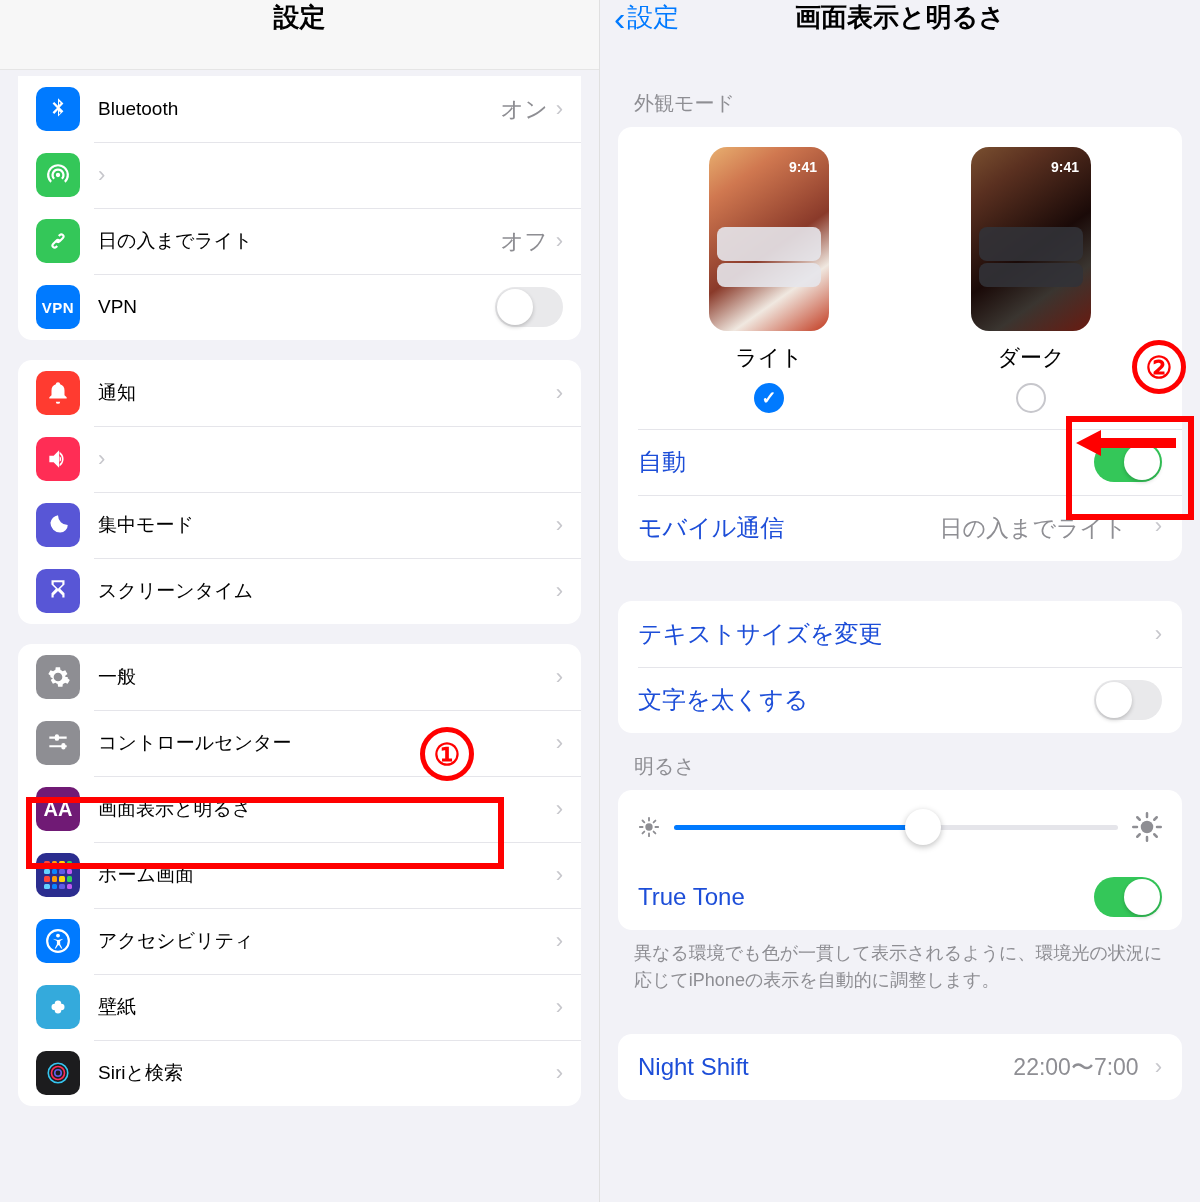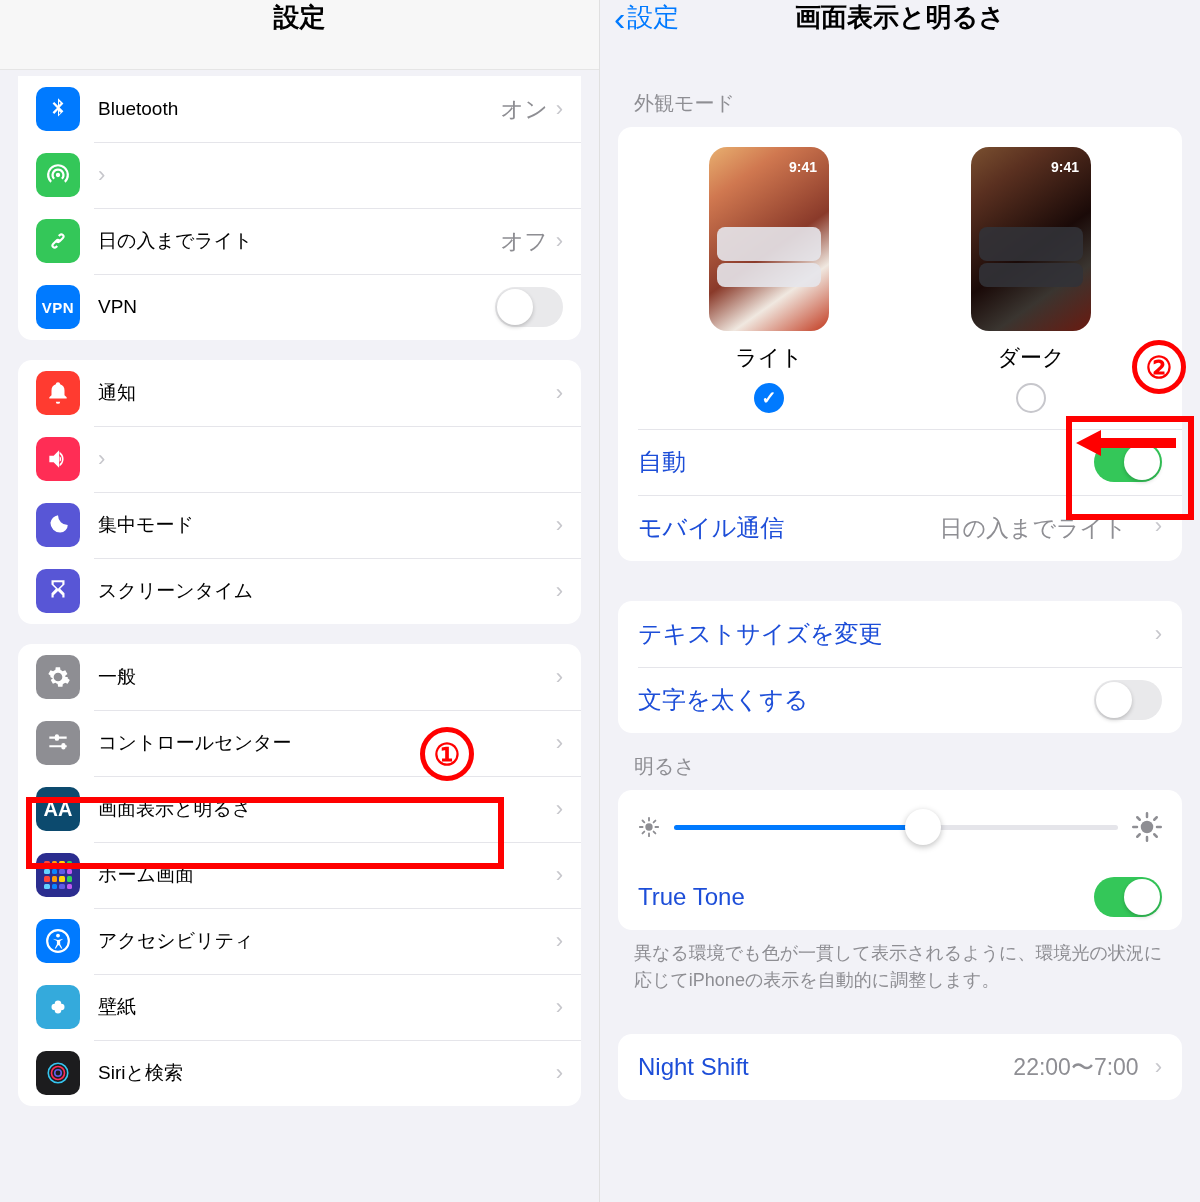--- a/index.html
+++ b/index.html
@@ -54,21 +54,21 @@
 .slider-track{flex:1;height:5px;background:#e5e5ea;border-radius:3px;position:relative}
 .slider-fill{position:absolute;left:0;top:0;bottom:0;width:56%;background:#007aff;border-radius:3px}
 .slider-thumb{width:36px;height:36px;border-radius:50%;background:#fff;box-shadow:0 2px 6px rgba(0,0,0,.25);position:absolute;top:50%;left:56%;transform:translate(-50%,-50%)}
 .highlight-box{border:6px solid #ff0000;position:absolute;pointer-events:none}
 .anno-circle{position:absolute;width:54px;height:54px;border:5px solid #ff0000;border-radius:50%;display:flex;align-items:center;justify-content:center;font-size:30px;font-weight:bold;color:#ff0000;background:#fff;pointer-events:none}
 .arrow{position:absolute;pointer-events:none}
 .arrow svg{fill:#ff0000}
 
 .bg-bluetooth{background:#007aff}.bg-cell{background:#34c759}.bg-hotspot{background:#34c759}.bg-vpn{background:#007aff}
 .bg-notif{background:#ff3b30}.bg-sound{background:#ff2d55}.bg-focus{background:#5856d6}.bg-screen{background:#5856d6}
-.bg-gen{background:#8e8e93}.bg-cc{background:#8e8e93}.bg-display{background:#0c4a6e}.bg-home{background:#2b2d8f}
+.bg-gen{background:#8e8e93}.bg-cc{background:#8e8e93}.bg-display{background:#701a75}.bg-home{background:#2b2d8f}
 .bg-access{background:#007aff}.bg-wall{background:#34aadc}.bg-siri{background:#1c1c1e}
 .vpn-txt{font-size:15px;font-weight:600;letter-spacing:.5px}
 .aa-txt{font-size:20px;font-weight:600}
 .home-grid{width:30px;height:30px;display:grid;grid-template-columns:repeat(4,1fr);grid-template-rows:repeat(4,1fr);gap:2px;padding:1px}
 .home-grid span{border-radius:1.5px}
 </style>
 </head>
 <body>
 
 <div class="container">

